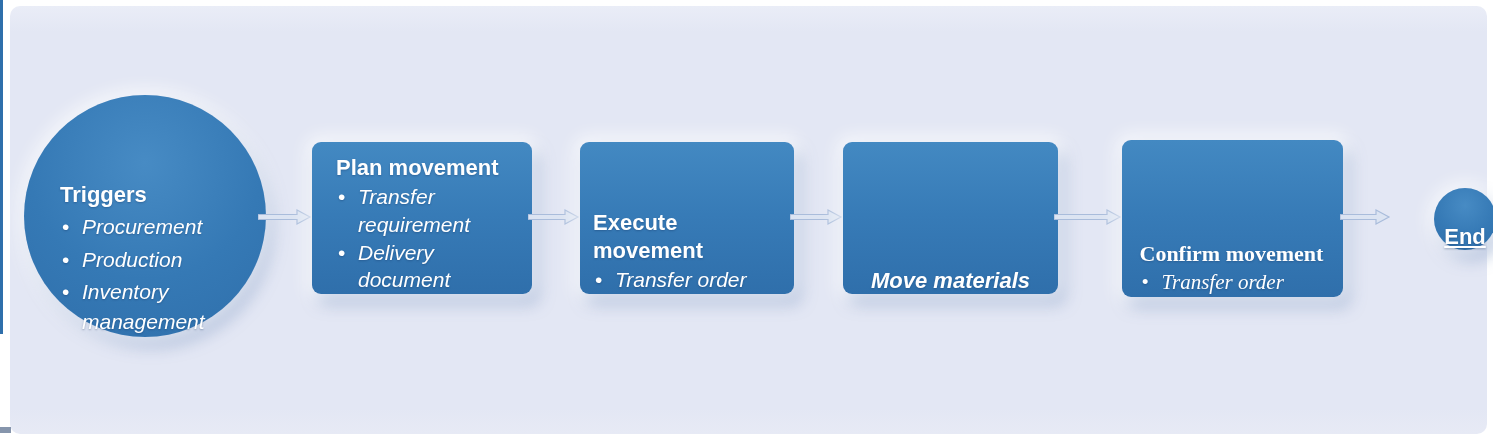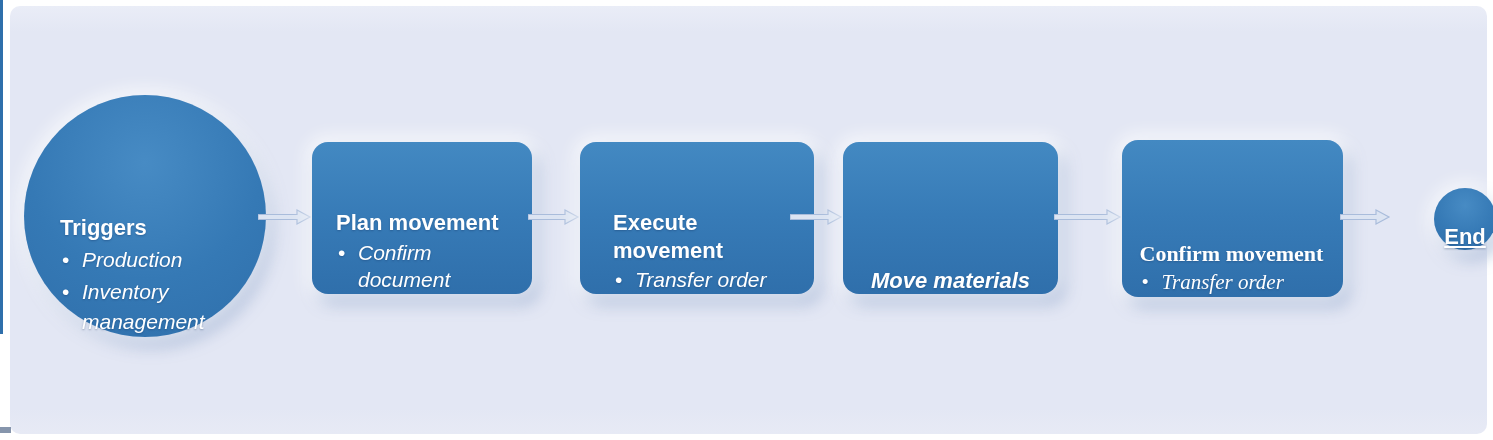--- a/index.html
+++ b/index.html
@@ -21,21 +21,21 @@
     position:absolute;left:0;top:427px;width:11px;height:6px;
     background:#5d7190;opacity:.75;
   }
   .node{
     position:absolute;color:#ffffff;
     background:linear-gradient(180deg,#4389c2 0%,#377bb7 48%,#2f6fab 100%);
     box-shadow:0 0 16px 7px rgba(255,255,255,0.65), 6px 9px 16px rgba(95,125,180,0.55);
     display:flex;align-items:flex-end;justify-content:center;
     text-shadow:0 1px 2px rgba(20,50,95,0.35);
   }
-  .rect{border-radius:16px;}
+  .rect{border-radius:9px;}
   .round{border-radius:50%;
     background:radial-gradient(circle at 50% 28%,#478bc4 0%,#3579b5 55%,#2f6fab 100%);
   }
   .content{text-align:left;}
   .title{font-weight:bold;font-size:22px;line-height:1.25;}
   ul.items{margin:2px 0 0 0;padding:0;list-style:none;font-style:italic;font-size:21px;line-height:1.32;}
   ul.items li{position:relative;padding-left:22px;}
   ul.items li::before{content:"\2022";position:absolute;left:2px;font-style:normal;}
   
   .node-start .content{width:170px;}
@@ -56,48 +56,50 @@
 <div id="canvas">
 
   <div class="panel"></div>
   <div class="edge-line"></div>
   <div class="edge-dot"></div>
 
   <div class="node round node-start" style="left:24px;top:95px;width:242px;height:242px;">
     <div class="content">
       <div class="title">Triggers</div>
       <ul class="items">
+        <li>Procurement</li>
         <li>Production</li>
         <li>Inventory management</li>
       </ul>
     </div>
   </div>
 
   <div class="arrow" style="left:258px;width:54px;">
     <svg width="54" height="20" viewBox="0 0 54 20">
       <path d="M0 7.5 L39 7.5 L39 3 L52 10 L39 17 L39 12.5 L0 12.5 Z" fill="#dce4f2" stroke="#a9bcdb" stroke-width="1.2"></path>
     </svg>
   </div>
 
   <div class="node rect" style="left:312px;top:142px;width:220px;height:152px;">
     <div class="content c-plan">
       <div class="title">Plan movement</div>
       <ul class="items">
-        <li>Confirm document</li>
+        <li>Transfer requirement</li>
+        <li>Delivery document</li>
       </ul>
     </div>
   </div>
 
   <div class="arrow" style="left:528px;width:52px;">
     <svg width="52" height="20" viewBox="0 0 52 20">
       <path d="M0 7.5 L37 7.5 L37 3 L50 10 L37 17 L37 12.5 L0 12.5 Z" fill="#dce4f2" stroke="#a9bcdb" stroke-width="1.2"></path>
     </svg>
   </div>
 
-  <div class="node rect" style="left:580px;top:142px;width:214px;height:152px;padding-left:20px;">
+  <div class="node rect" style="left:580px;top:142px;width:214px;height:152px;">
     <div class="content c-exec">
       <div class="title">Execute movement</div>
       <ul class="items">
         <li>Transfer order</li>
       </ul>
     </div>
   </div>
 
   <div class="arrow" style="left:790px;width:53px;">
     <svg width="53" height="20" viewBox="0 0 53 20">

